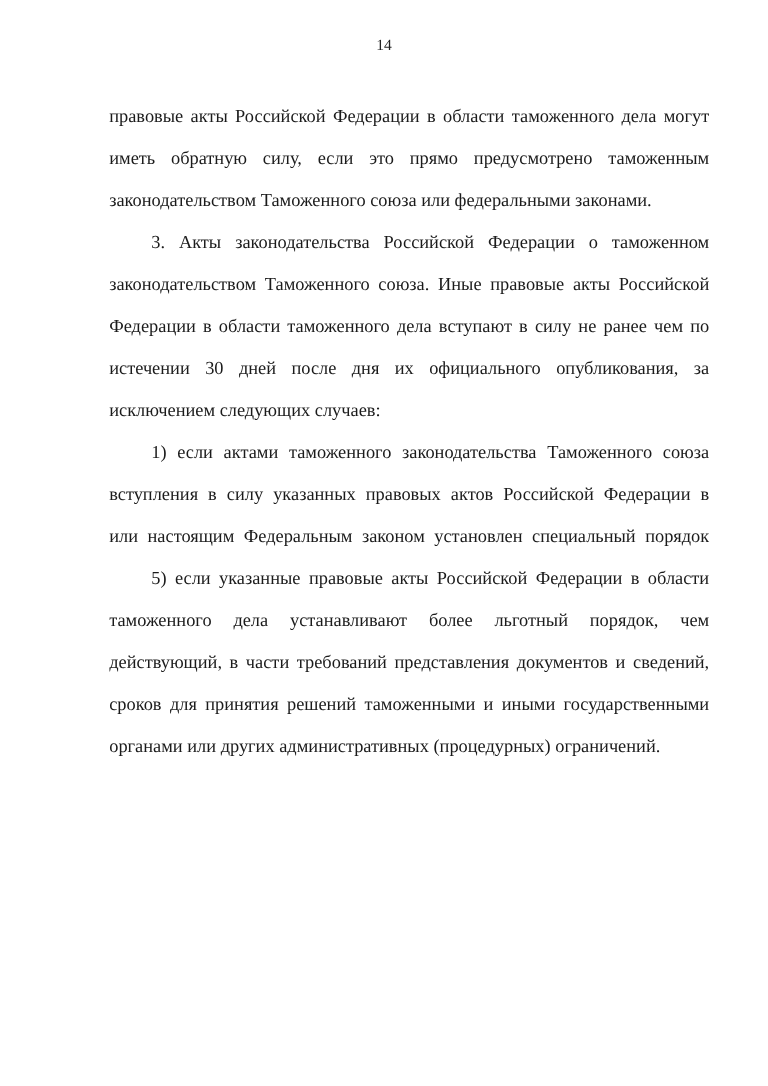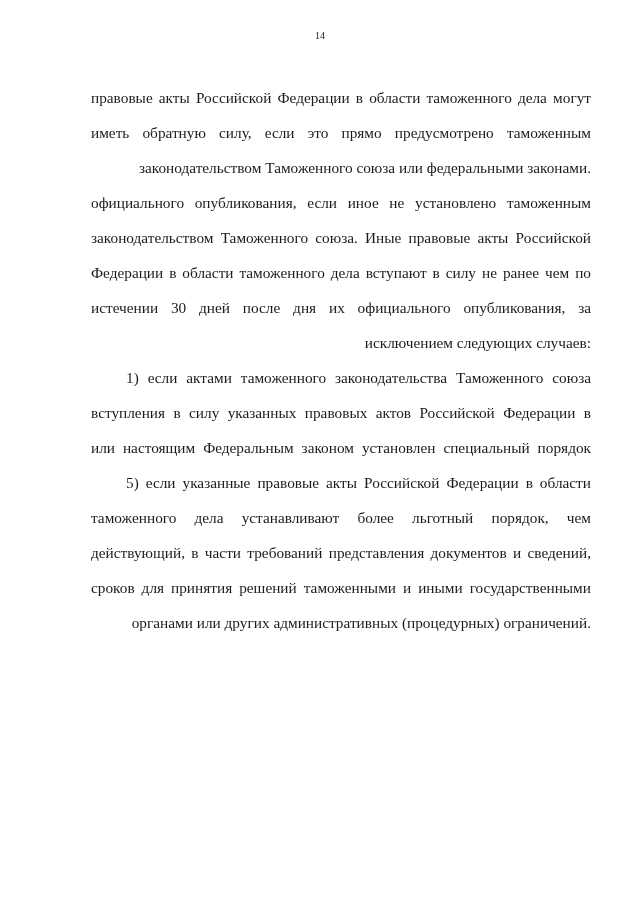--- a/index.html
+++ b/index.html
@@ -17,36 +17,36 @@
     background: #ffffff;
     color: #1b1b1b;
     overflow: hidden;
   }
   .page-number {
     position: absolute;
     top: 30px;
     left: 0;
     width: 100%;
     text-align: center;
-    font-size: 10px;
+    font-size: 13px;
     color: #222222;
   }
   .body-text {
     position: absolute;
     top: 80px;
     left: 72px;
     width: 500px;
     margin-left: 19px;
   }
   .line {
     height: 35px;
     line-height: 35px;
     font-size: 15.3px;
     overflow: hidden;
-    text-align: right;
+    text-align: left;
     white-space: normal;
   }
   
   .just {
     text-align: justify;
     text-align-last: justify;
   }
   
   .ind {
     padding-left: 35px;
@@ -58,21 +58,21 @@
 <div class="page">
 
   <div class="page-number">14</div>
 
   <div class="body-text">
 
     <div class="line just">правовые акты Российской Федерации в области таможенного дела могут</div>
     <div class="line just">иметь обратную силу, если это прямо предусмотрено таможенным</div>
     <div class="line">законодательством Таможенного союза или федеральными законами.</div>
 
-    <div class="line just">официального опубликования, если иное не установлено таможенным</div>
+    <div class="line just ind">3. Акты законодательства Российской Федерации о таможенном</div>
     <div class="line just">законодательством Таможенного союза. Иные правовые акты Российской</div>
     <div class="line just">Федерации в области таможенного дела вступают в силу не ранее чем по</div>
     <div class="line just">истечении 30 дней после дня их официального опубликования, за</div>
     <div class="line">исключением следующих случаев:</div>
 
     <div class="line just ind">1) если актами таможенного законодательства Таможенного союза</div>
     <div class="line just">вступления в силу указанных правовых актов Российской Федерации в</div>
     <div class="line just">или настоящим Федеральным законом установлен специальный порядок</div>
 
     <div class="line just ind">5) если указанные правовые акты Российской Федерации в области</div>

